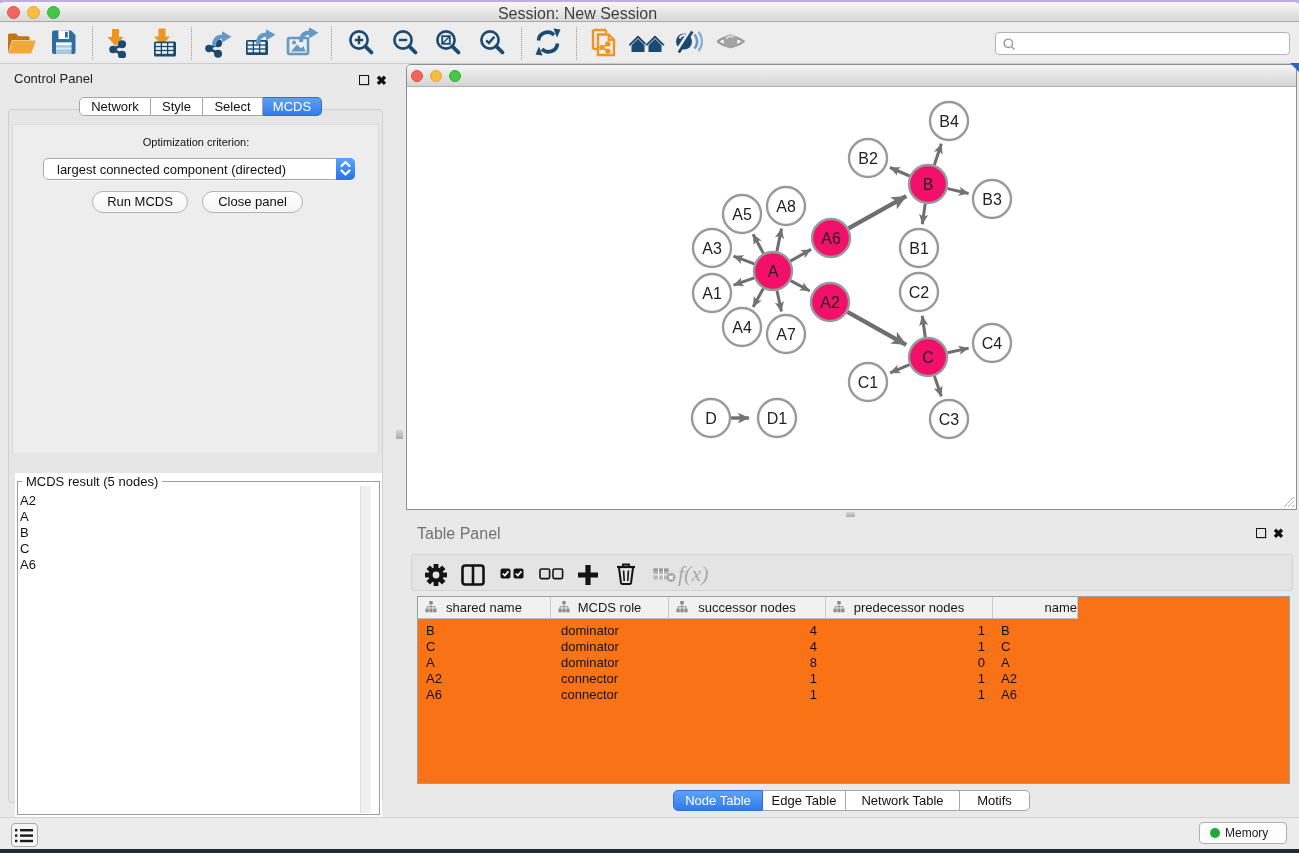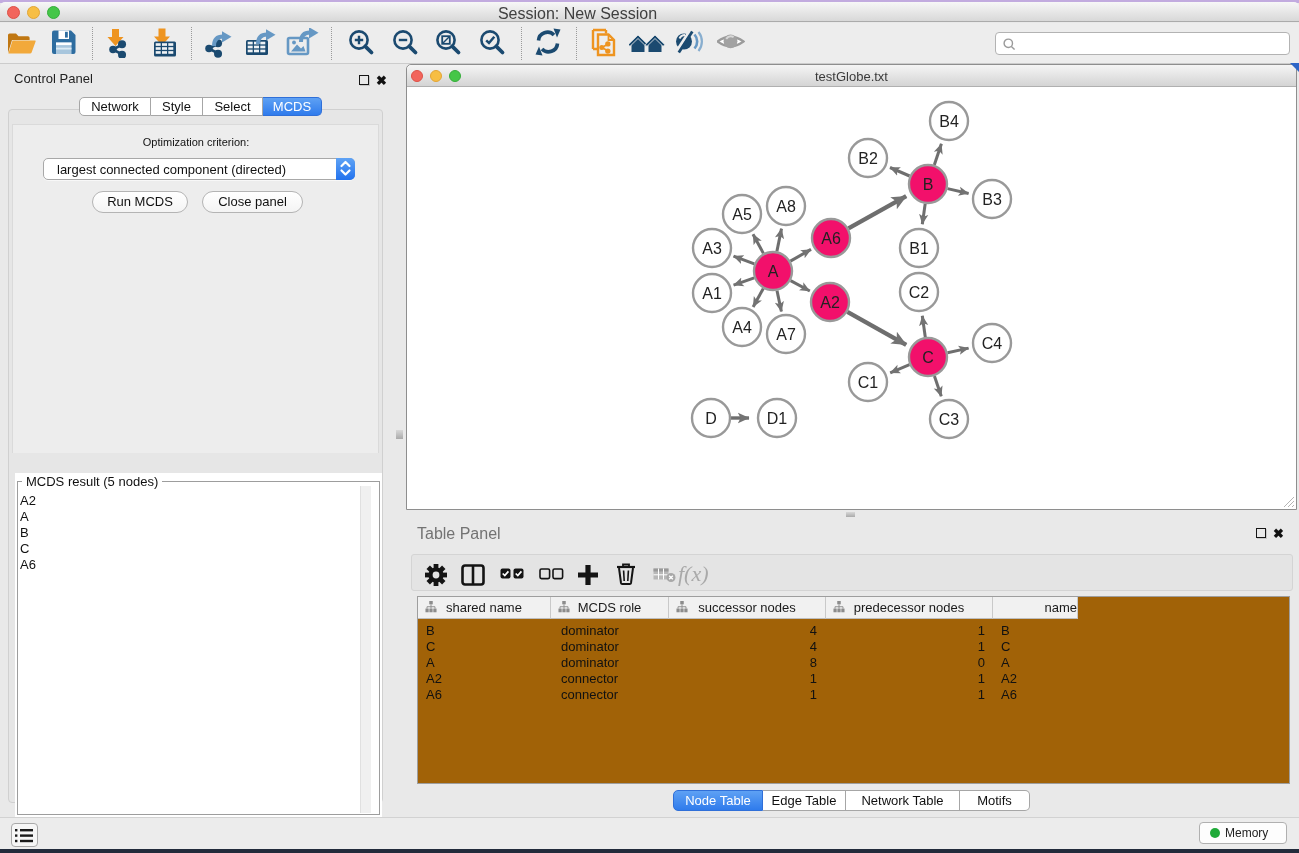--- a/index.html
+++ b/index.html
@@ -56,21 +56,21 @@
 #netTitle { position:absolute; left:0; top:0; width:100%; height:22px;
   background:linear-gradient(#f5f5f5,#d4d4d4); border-bottom:1px solid #b0b0b0;
   border-radius:5px 5px 0 0; }
 #netTitle .tl { position:absolute; width:12px; height:12px; border-radius:50%; top:5px; }
 #netTitleText { position:absolute; width:100%; text-align:center; top:4px; font-size:13px; color:#3a3a3a; }
 #graphWrap { position:absolute; left:1px; top:23px; }
 
 #tpTitle { left:417px; top:525px; font-size:16px; color:#737373; }
 #tpToolbar { left:411px; top:554px; width:882px; height:37px; background:#e4e4e4;
   border:1px solid #d4d4d4; border-radius:3px; }
-#tableBox { left:417px; top:596px; width:873px; height:188px; background:#a16207; border:1px solid #9e9e9e; }
+#tableBox { left:417px; top:596px; width:873px; height:188px; background:#f97316; border:1px solid #9e9e9e; }
 .hcell { position:absolute; top:0; height:22px; background:#f1f1f1;
   border-right:1px solid #c9c9c9; border-bottom:1px solid #bdbdbd;
   font-size:13px; color:#1a1a1a; text-align:center; line-height:21px; }
 .treeic { position:absolute; top:4px; width:12px; height:12px; }
 .tcell { position:absolute; font-size:13px; color:#111; height:16px; line-height:16px; }
 .num { text-align:right; }
 #btabs { left:673px; top:790px; height:21px; }
 .btab { float:left; height:21px; line-height:20px; background:#fff; border:1px solid #a6a6a6;
   border-left:none; font-size:13px; color:#111; text-align:center; }
 .btab.first { border-left:1px solid #a6a6a6; border-radius:5px 0 0 5px; }
@@ -274,21 +274,20 @@
   <div id="fieldset"></div>
   <div id="legend">MCDS result (5 nodes)</div>
   <div id="mcdsList">A2<br>A<br>B<br>C<br>A6</div>
 </div>
 
 <div class="abs" id="netWin">
   <div id="netTitle">
     <span class="tl" style="left:4px;background:#f2655c;border:1px solid #dd5147;"></span>
     <span class="tl" style="left:23px;background:#f7be44;border:1px solid #e3a535;"></span>
     <span class="tl" style="left:42px;background:#45c648;border:1px solid #35ad3a;"></span>
-    <span id="netTitleText">testGlobe.txt</span>
   </div>
   <div id="graphWrap">
   <svg id="graph" width="890" height="422" viewBox="0 0 890 422">
 <defs>
 <marker id="arr" viewBox="0 0 10 10" refX="9.4" refY="5" markerWidth="3.6" markerHeight="3.5" orient="auto" markerUnits="strokeWidth">
 <path d="M0,0.6 L9.8,5 L0,9.4 L2.3,5 Z" fill="#737373"></path>
 </marker>
 </defs>
 <g stroke="#6e6e6e">
 <line x1="355.4" y1="165.4" x2="345.0" y2="146.2" stroke-width="3.0" marker-end="url(#arr)"></line>

